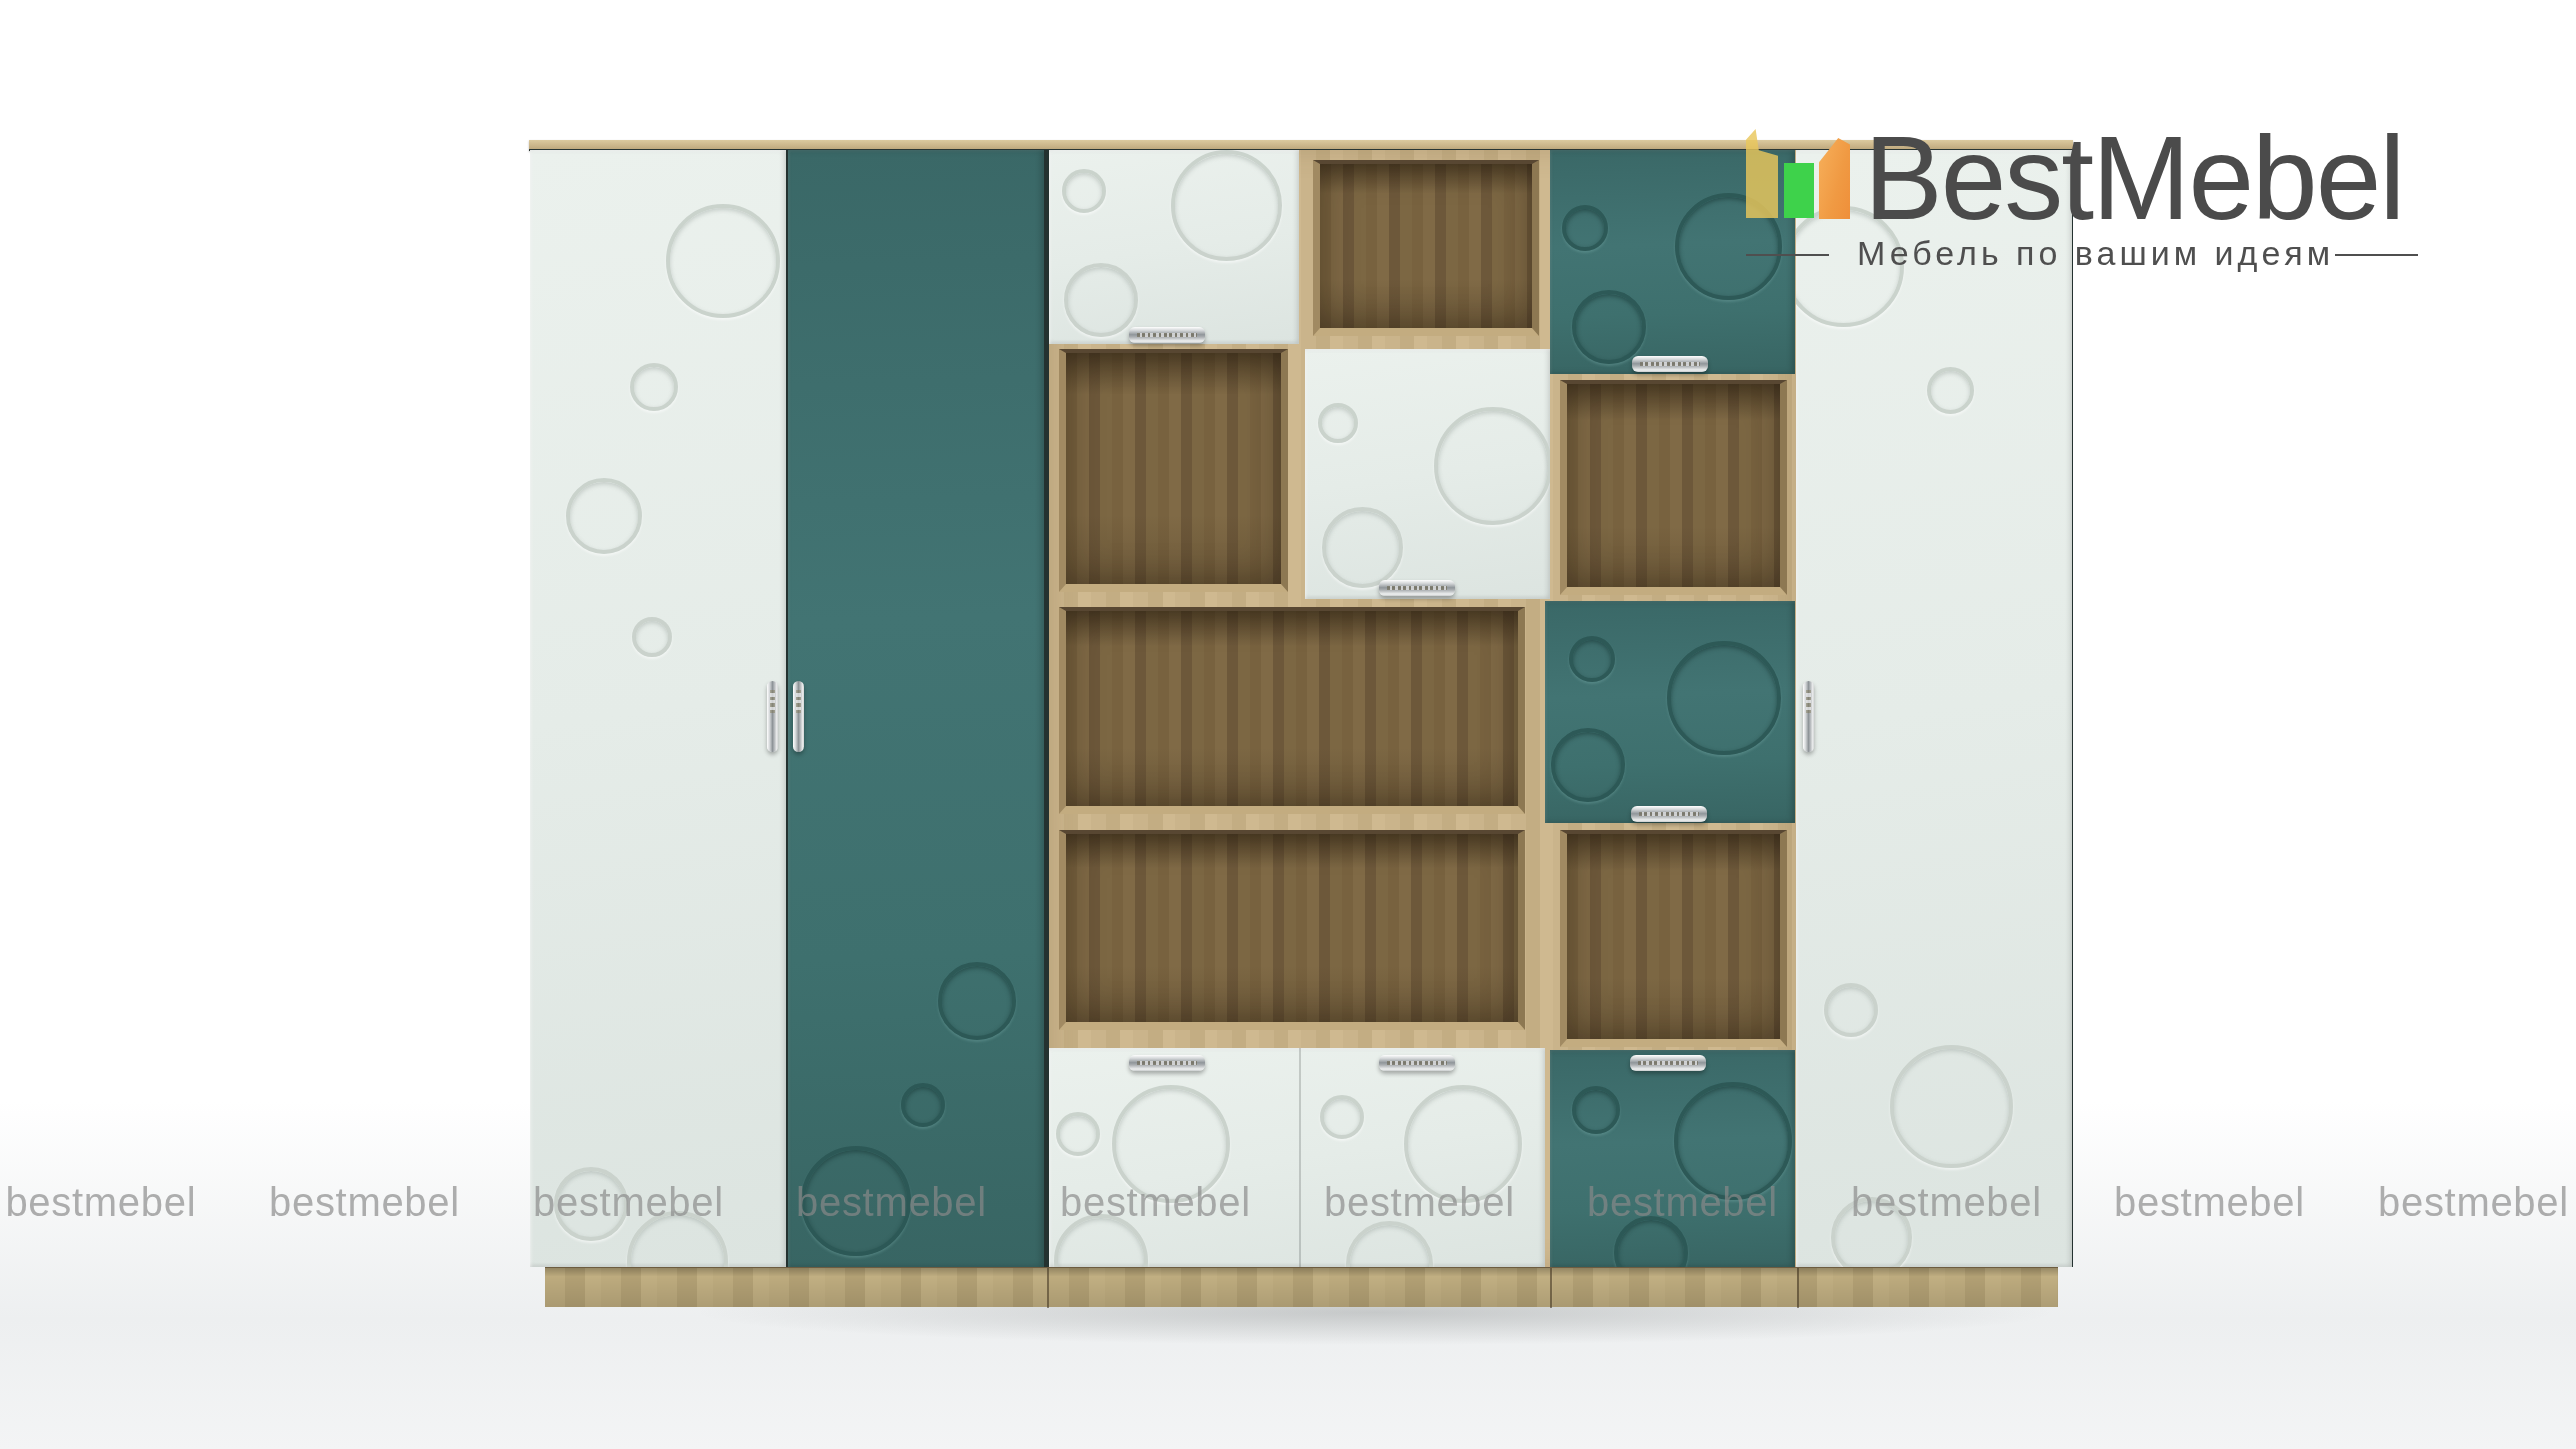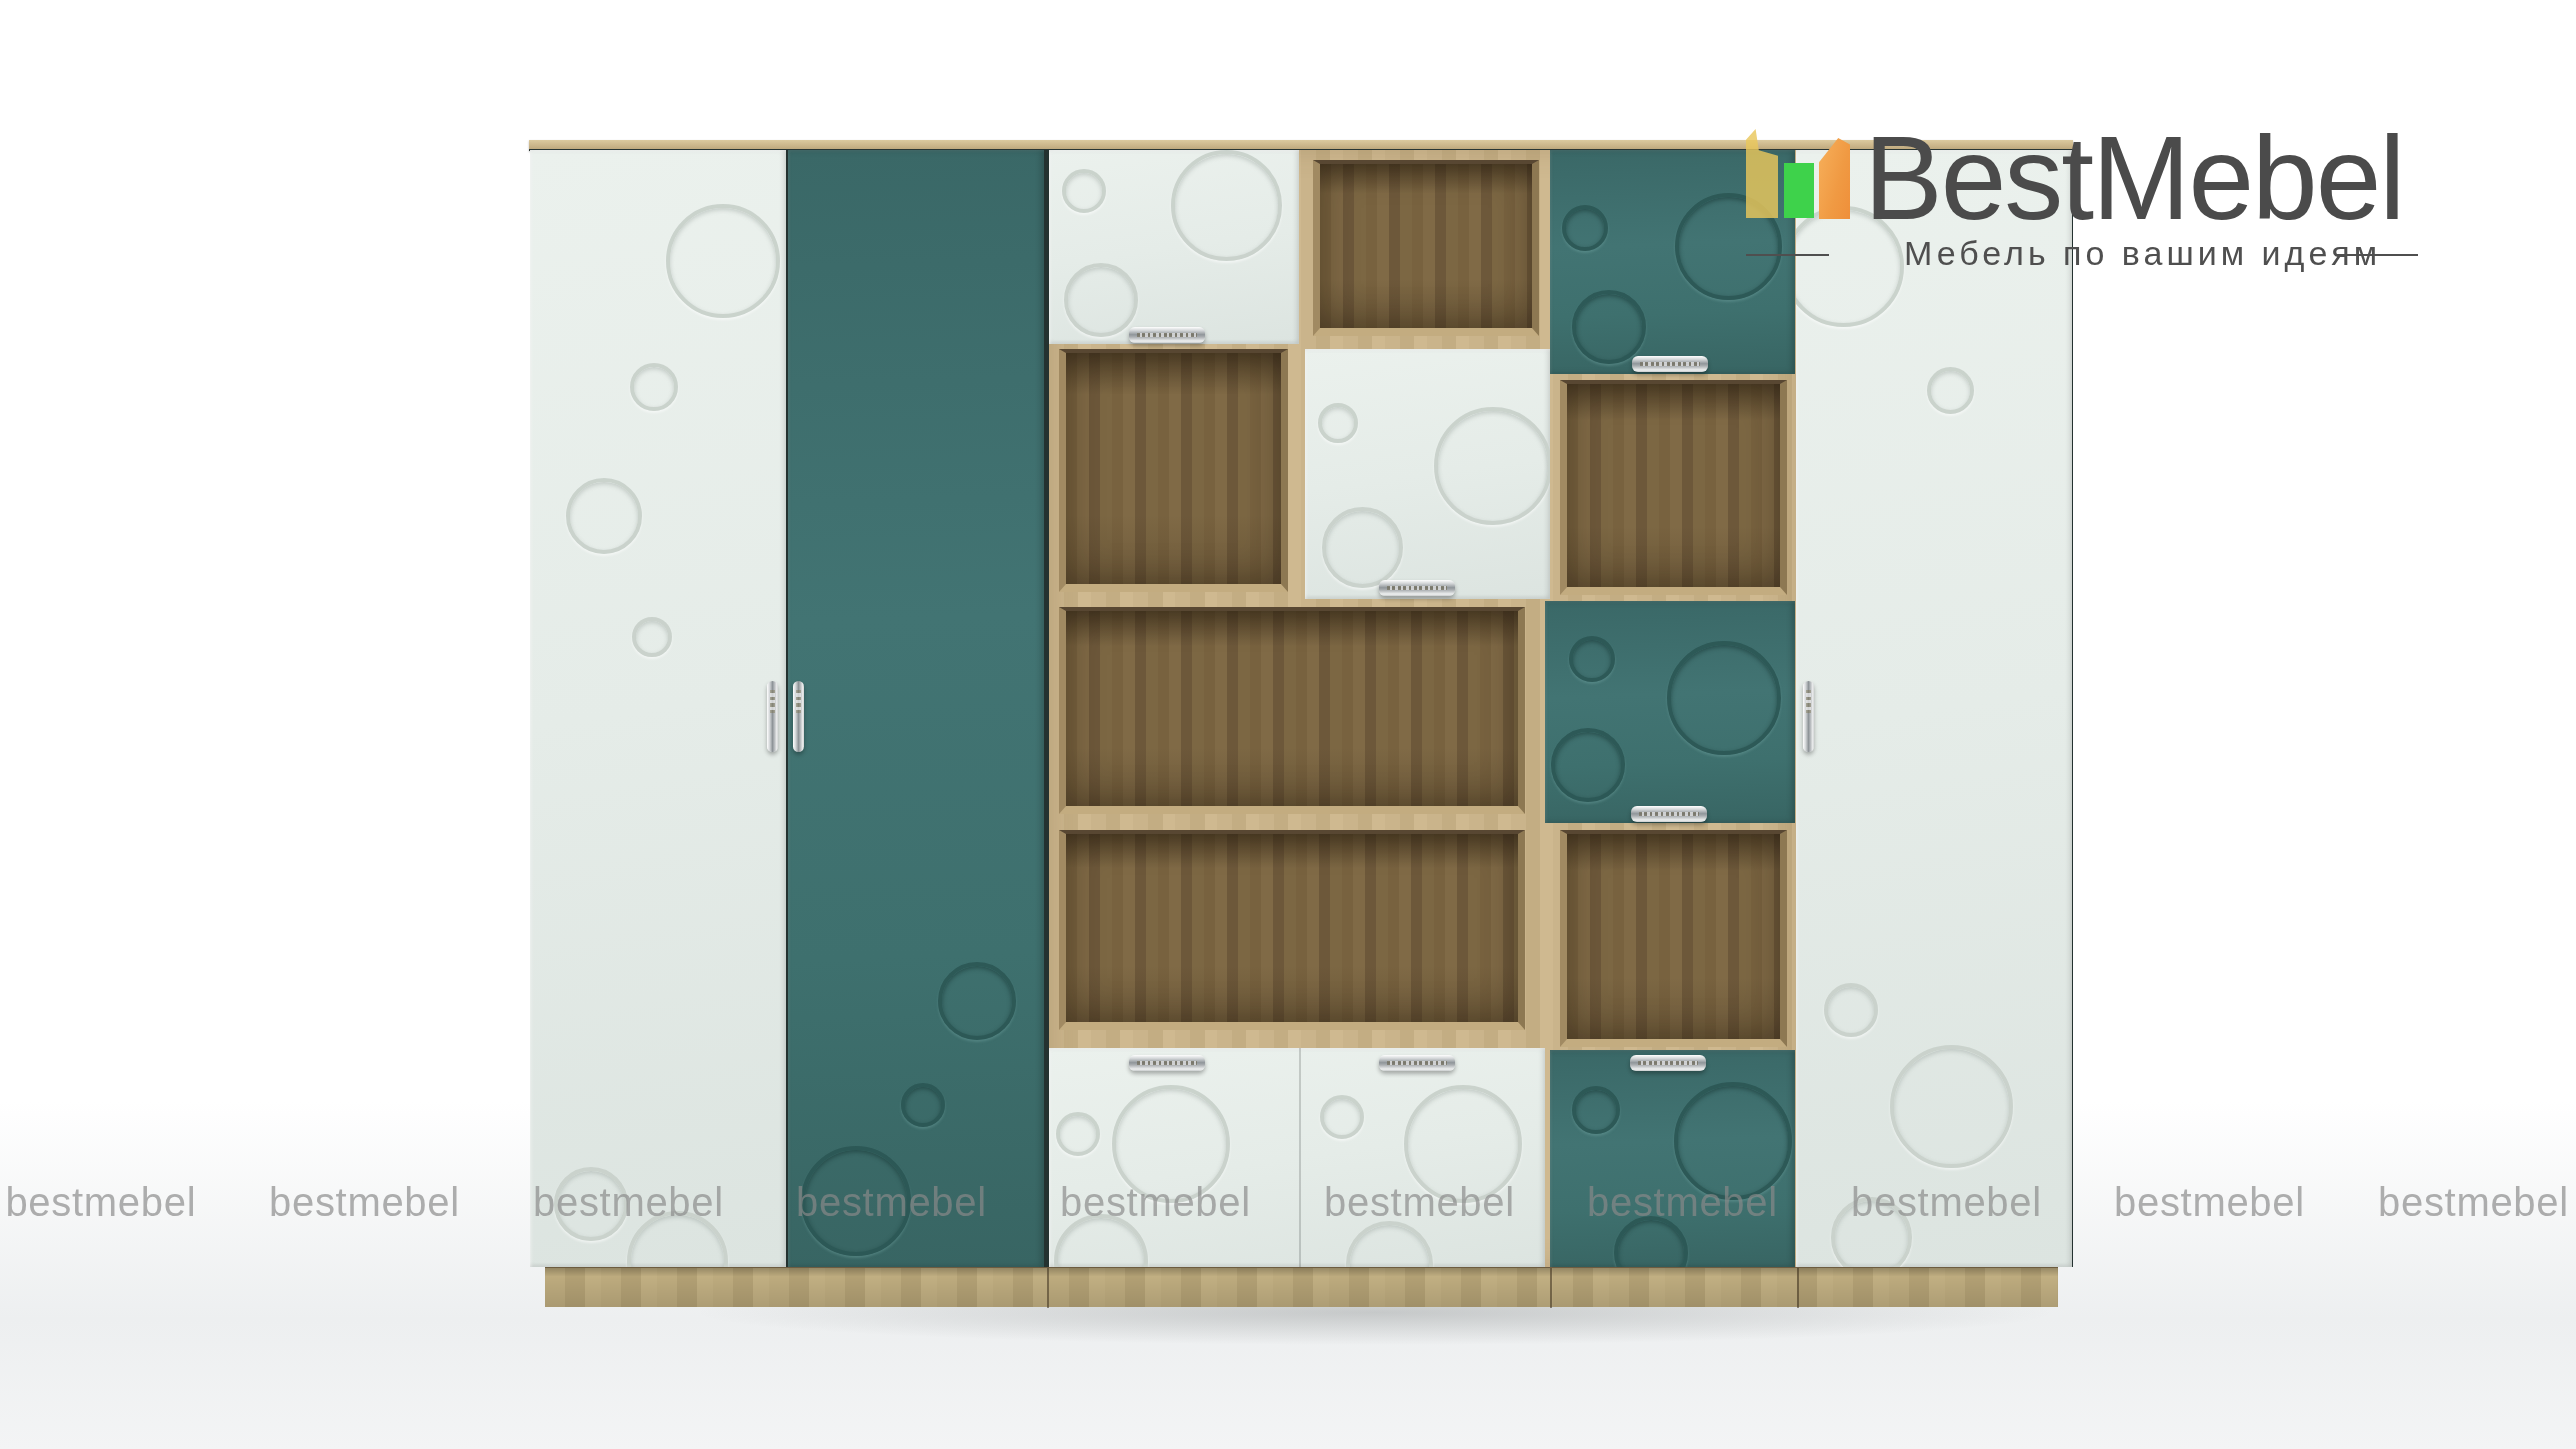--- a/index.html
+++ b/index.html
@@ -82,21 +82,21 @@
   
   #logo-text{
     left:1864px;top:119px;font-size:118px;line-height:118px;color:#4b4b4b;letter-spacing:-2px;white-space:nowrap;
   }
   .bar{bottom:auto;}
   #bar-yellow{left:1746px;top:129px;width:32px;height:89px;background:rgba(233,199,92,.82);
     clip-path:polygon(0 12%,30% 0,40% 24%,100% 30%,100% 100%,0 100%);}
   #bar-green{left:1784px;top:163px;width:29.5px;height:55px;background:#3ed24b;}
   #bar-orange{left:1819px;top:138px;width:31px;height:81px;background:linear-gradient(105deg,#f7b05b 0%,#f09a43 60%,#ef8f3a 100%);
     clip-path:polygon(0 30%,62% 0,100% 8%,100% 100%,0 100%);}
-  #tagline{left:1857px;top:236px;width:456px;font-size:34px;line-height:34px;color:#4f4f4f;letter-spacing:4px;white-space:nowrap;margin-left:47px;}
+  #tagline{left:1857px;top:236px;width:456px;font-size:34px;line-height:34px;color:#4f4f4f;letter-spacing:4px;white-space:nowrap;}
   .dash{height:2px;background:#4f4f4f;top:254px;}
   #dash-left{left:1746px;width:83px;}
   #dash-right{left:2335px;width:83px;}
 </style>
 </head>
 <body>
 
 <div id="stage">
   <div id="furniture" style="left:0;top:0;width:2576px;height:1449px;">
       <div class="shadow" style="left: 429px; top: 1272px; width: 1892px; height: 101px;"></div>

